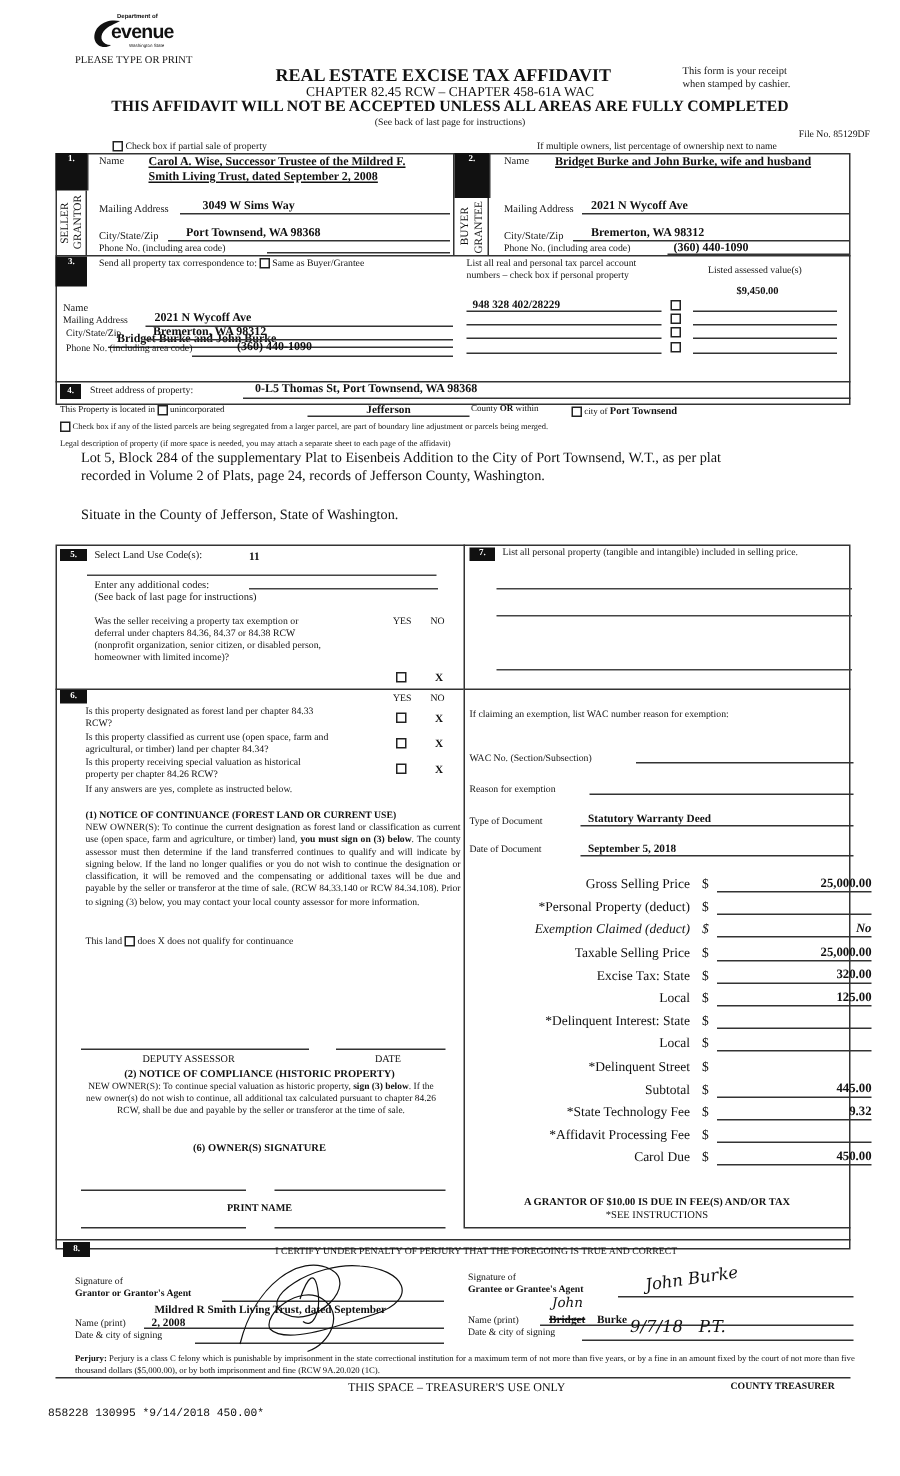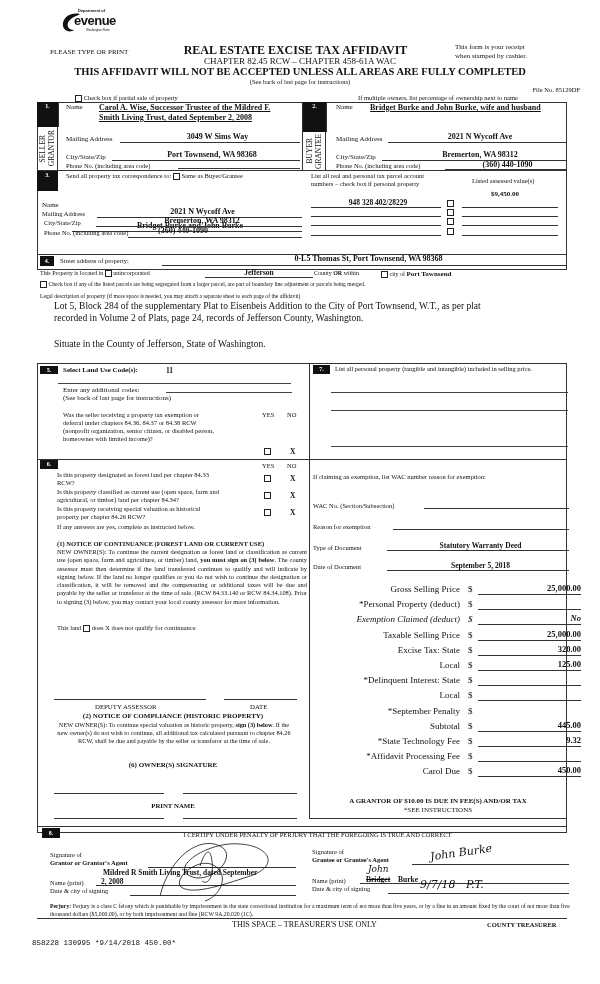--- a/index.html
+++ b/index.html
@@ -4,39 +4,39 @@
 <style>
   * { box-sizing: border-box; margin: 0; padding: 0; }
   html, body { width: 600px; height: 984px; background: #fff; overflow: hidden; }
   body { font-family: "Liberation Serif", serif; color: #111; font-size: 7px; position: relative; }
   .abs { position: absolute; }
   .b { font-weight: bold; }
   .num { background: #111; color: #fff; font-size: 6px; display: inline-block; text-align: center; font-weight: bold; }
   .line { border-bottom: 1px solid #333; }
   .box { display: inline-block; width: 7px; height: 7px; border: 1px solid #222; vertical-align: middle; background: #fff; }
   .vlabel { writing-mode: vertical-rl; transform: rotate(180deg); font-size: 7.5px; text-align: center; line-height: 9px; }
-  .field { font-weight: bold; font-size: 8.5px; text-align: center; }
+  .field { font-weight: bold; font-size: 8.5px; }
   .fee-row { position: absolute; left: 305px; width: 290px; height: 16px; font-size: 9px; }
   .fee-row .lbl { position: absolute; right: 135px; top: 2px; white-space: nowrap; }
   .fee-row .dol { position: absolute; left: 163px; top: 2px; }
   .fee-row .val { position: absolute; left: 173px; width: 103px; top: 1px; text-align: right; border-bottom: 1px solid #333; font-weight: bold; height: 12px; font-size: 8.5px; }
 </style>
 </head>
 <body>
 
 <div class="abs" style="left:60px;top:8px;width:60px;height:30px;">
   <svg width="24" height="24" viewBox="0 0 24 24" style="position:absolute;left:0;top:2px;">
     <path d="M20 4 C10 2 2 8 3 16 C4 21 10 23 14 20 C8 20 6 15 9 11 C12 7 17 6 20 4 Z" fill="#111"></path>
   </svg>
   <span class="abs" style="left:18px;top:0;font-size:4px;font-family:'Liberation Sans',sans-serif;font-weight:bold;">Department of</span>
   <span class="abs" style="left:14px;top:5px;font-size:13px;font-family:'Liberation Sans',sans-serif;font-weight:bold;letter-spacing:-0.5px;">evenue</span>
   <span class="abs" style="left:26px;top:20px;font-size:3px;font-family:'Liberation Sans',sans-serif;">Washington State</span>
 </div>
 
-<div class="abs" style="left:50px;top:48px;font-size:7px;">PLEASE TYPE OR PRINT</div>
+<div class="abs" style="left:50px;top:36px;font-size:7px;">PLEASE TYPE OR PRINT</div>
 <div class="abs b" style="left:0;width:589px;top:43px;text-align:center;font-size:12px;padding-left:2px;">REAL ESTATE EXCISE TAX AFFIDAVIT</div>
 <div class="abs" style="left:0;width:600px;top:56px;text-align:center;font-size:9px;">CHAPTER 82.45 RCW – CHAPTER 458-61A WAC</div>
 <div class="abs" style="left:455px;top:43px;font-size:7px;">This form is your receipt</div>
 <div class="abs" style="left:455px;top:52px;font-size:7px;">when stamped by cashier.</div>
 <div class="abs b" style="left:0;width:600px;top:66px;text-align:center;font-size:10.5px;">THIS AFFIDAVIT WILL NOT BE ACCEPTED UNLESS ALL AREAS ARE FULLY COMPLETED</div>
 <div class="abs" style="left:0;width:600px;top:78px;text-align:center;font-size:6.5px;">(See back of last page for instructions)</div>
 <div class="abs" style="right:20px;top:86px;font-size:6.5px;">File No. 85129DF</div>
 
 <div class="abs" style="left:75px;top:94px;font-size:6.5px;">
   <span class="box"></span>
@@ -141,21 +141,21 @@
 <div class="abs" style="left:54px;top:301px;font-size:9.5px;">Lot 5, Block 284 of the supplementary Plat to Eisenbeis Addition to the City of Port Townsend, W.T., as per plat</div>
 <div class="abs" style="left:54px;top:313px;font-size:9.5px;">recorded in Volume 2 of Plats, page 24, records of Jefferson County, Washington.</div>
 <div class="abs" style="left:54px;top:339px;font-size:9.5px;">Situate in the County of Jefferson, State of Washington.</div>
 
 <div class="abs" style="left:37px;top:363px;width:530px;height:470px;border:1px solid #333;"></div>
 <div class="abs" style="left:309px;top:363px;width:1px;height:455px;background:#333;"></div>
 <div class="abs" style="left:37px;top:459px;width:272px;height:1px;background:#333;"></div>
 <div class="abs" style="left:309px;top:459px;width:258px;height:1px;background:#333;"></div>
 
 <div class="abs num" style="left:40px;top:366px;width:18px;height:8px;line-height:8px;">5.</div>
-<div class="abs" style="left:63px;top:366px;font-size:7px;font-weight:bold;">Select Land Use Code(s):</div>
+<div class="abs" style="left:63px;top:366px;font-size:7px;">Select Land Use Code(s):</div>
 <div class="abs b" style="left:166px;top:366px;font-size:7.5px;">11</div>
 <div class="abs" style="left:58px;top:383px;width:233px;border-top:1px solid #444;"></div>
 <div class="abs" style="left:63px;top:386px;font-size:7px;">Enter any additional codes:</div>
 <div class="abs" style="left:166px;top:392px;width:126px;border-top:1px solid #444;"></div>
 <div class="abs" style="left:63px;top:394px;font-size:7px;">(See back of last page for instructions)</div>
 <div class="abs" style="left:63px;top:411px;font-size:6.5px;">Was the seller receiving a property tax exemption or</div>
 <div class="abs" style="left:63px;top:419px;font-size:6.5px;">deferral under chapters 84.36, 84.37 or 84.38 RCW</div>
 <div class="abs" style="left:63px;top:427px;font-size:6.5px;">(nonprofit organization, senior citizen, or disabled person,</div>
 <div class="abs" style="left:63px;top:435px;font-size:6.5px;">homeowner with limited income)?</div>
 <div class="abs" style="left:262px;top:411px;font-size:6.5px;">YES</div>
@@ -257,21 +257,21 @@
          <span class="lbl">*Delinquent Interest:  State</span>
          <span class="dol">$</span>
          <span class="val" style=""></span>
        </div>
     <div class="fee-row" style="top:688px;">
          <span class="lbl">Local</span>
          <span class="dol">$</span>
          <span class="val" style=""></span>
        </div>
     <div class="fee-row" style="top:704px;">
-         <span class="lbl">*September Penalty</span>
+         <span class="lbl">*Delinquent Street</span>
          <span class="dol">$</span>
          <span class="val" style="border-bottom:none;"></span>
        </div>
     <div class="fee-row" style="top:719px;">
          <span class="lbl">Subtotal</span>
          <span class="dol">$</span>
          <span class="val" style="">445.00</span>
        </div>
     <div class="fee-row" style="top:734px;">
          <span class="lbl">*State Technology Fee</span>

